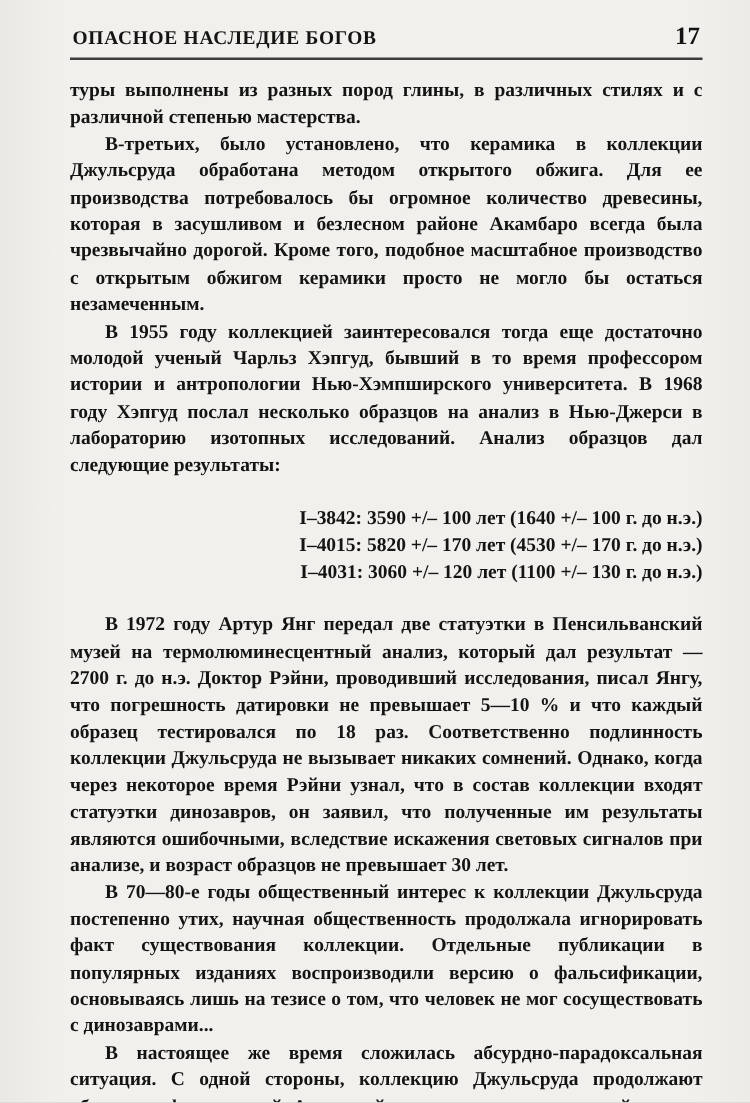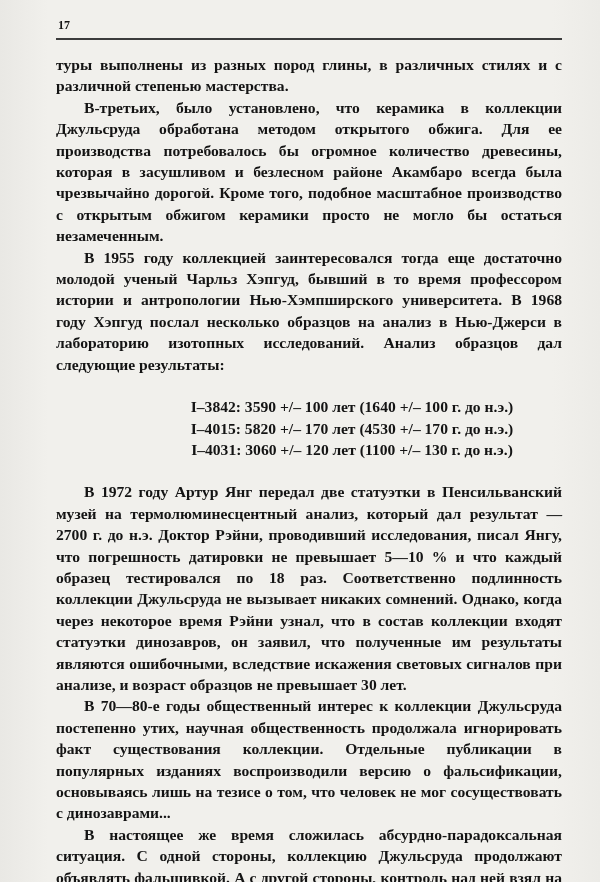--- a/index.html
+++ b/index.html
@@ -27,50 +27,51 @@
     font-size: 15.5px;
     letter-spacing: 0.6px;
     padding: 0 2px 5px 2px;
     border-bottom: 2px solid #3c3c3c;
     margin-bottom: 14px;
   }
   .header-row .running-title {
     text-transform: uppercase;
   }
   .header-row .page-num {
-    font-size: 12px;
+    font-size: 20px;
     letter-spacing: 0;
   }
   .body-text {
     font-weight: 700;
     font-size: 15.6px;
     line-height: 21.4px;
     text-align: justify;
   }
   .body-text p {
     margin: 0;
     text-indent: 28px;
   }
   .body-text p.no-indent {
     text-indent: 0;
   }
   .dating-list {
     margin: 21px 0 21px 86px;
-    text-align: center;
+    text-align: right;
   }
   .dating-list div {
     white-space: nowrap;
   }
 </style>
 </head>
 <body>
 
 <div class="page">
 
   <div class="header-row">
+    <span class="running-title">ОПАСНОЕ НАСЛЕДИЕ БОГОВ</span>
     <span class="page-num">17</span>
   </div>
 
   <div class="body-text">
 
     <p class="no-indent">туры выполнены из разных пород глины, в различных стилях и с различной степенью мастерства.</p>
 
     <p>В-третьих, было установлено, что керамика в коллекции Джульсруда обработана методом открытого обжига. Для ее производства потребовалось бы огромное количество древесины, которая в засушливом и безлесном районе Акамбаро всегда была чрезвычайно дорогой. Кроме того, подобное масштабное производство с открытым обжигом керамики просто не могло бы остаться незамеченным.</p>
 
     <p>В 1955 году коллекцией заинтересовался тогда еще достаточно молодой ученый Чарльз Хэпгуд, бывший в то время профессором истории и антропологии Нью-Хэмпширского университета. В 1968 году Хэпгуд послал несколько образцов на анализ в Нью-Джерси в лабораторию изотопных исследований. Анализ образцов дал следующие результаты:</p>

